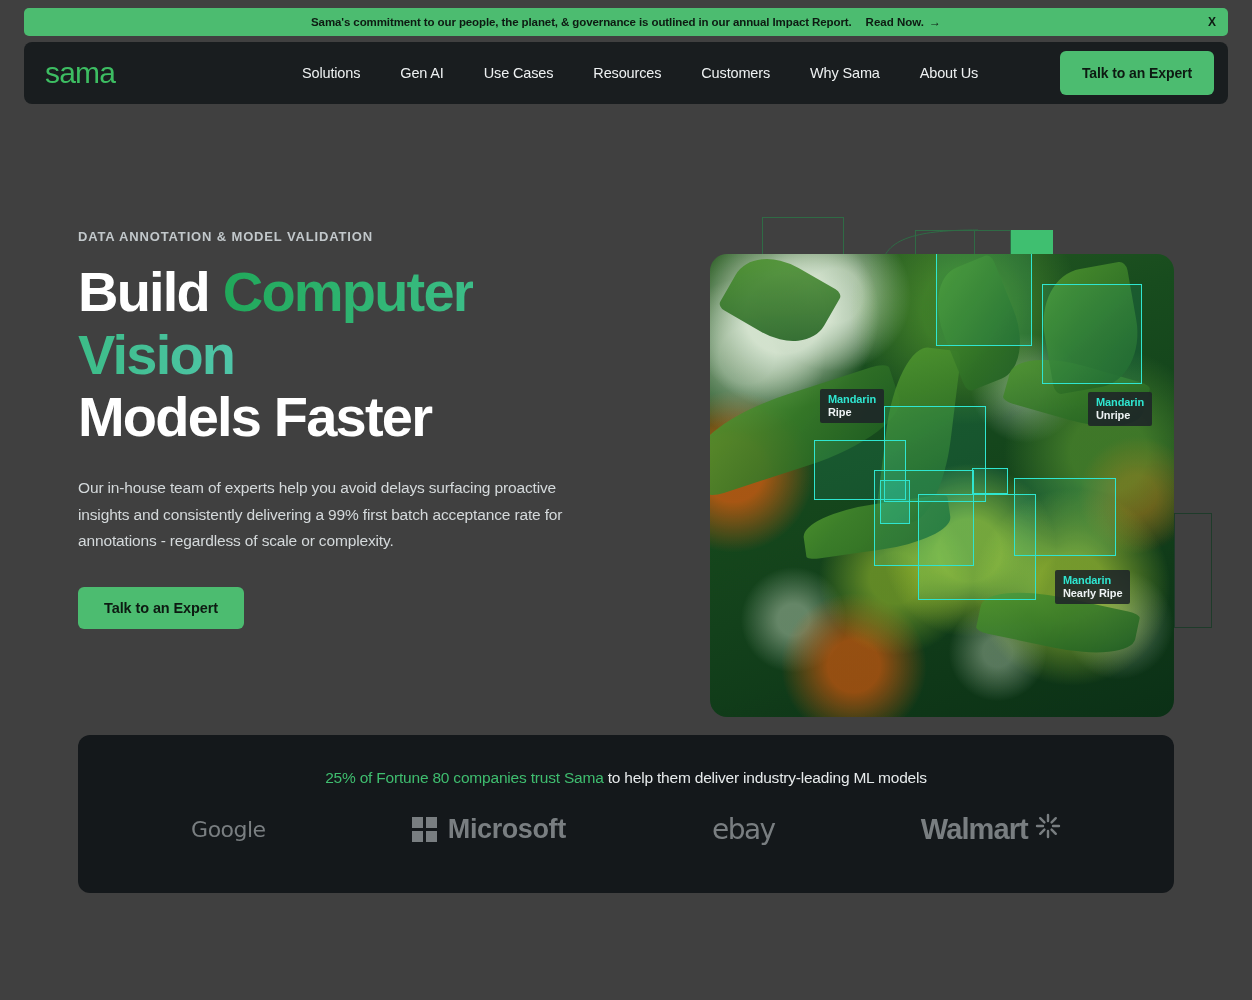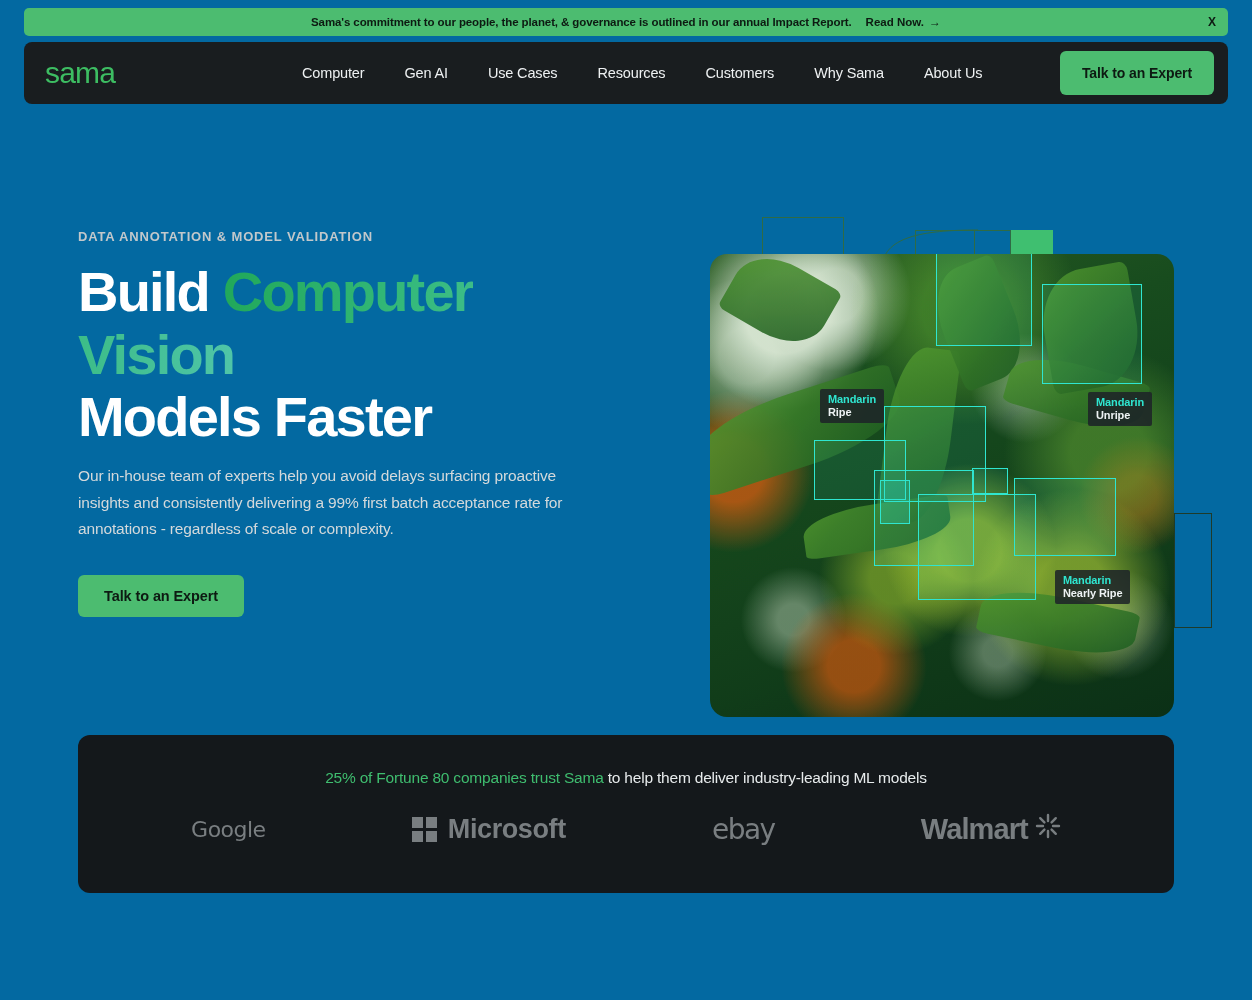--- a/index.html
+++ b/index.html
@@ -9,21 +9,21 @@
     height: 1000px;
     background: #0d0f10;
     font-family: "Liberation Sans", sans-serif;
     overflow: hidden;
   }
 
   .page {
     position: relative;
     width: 1252px;
     height: 1000px;
-    background: #0369a1;
+    background: #404040;
   }
 
   
   .banner {
     position: absolute;
     left: 24px;
     top: 8px;
     width: 1204px;
     height: 28px;
     background: #4cbc70;
@@ -143,21 +143,21 @@
     color: #c2c8cb;
     text-transform: uppercase;
     margin-bottom: 17px;
   }
   .headline {
     font-size: 56px;
     line-height: 1.12;
     font-weight: 700;
     color: #ffffff;
     letter-spacing: -1.8px;
-    margin-bottom: 14px;
+    margin-bottom: 26px;
   }
   .headline .accent {
     background: linear-gradient(90deg, #21a85a 0%, #34b97a 45%, #4fc5a8 100%);
     -webkit-background-clip: text;
     background-clip: text;
     -webkit-text-fill-color: transparent;
     color: #34b97a;
   }
   .hero-body {
     font-size: 15.5px;
@@ -356,21 +356,21 @@
     <span class="banner-text">Sama's commitment to our people, the planet, &amp; governance is outlined in our annual Impact Report.</span>
     <a class="banner-link" href="#">
       <span>Read Now.</span><span class="banner-arrow">→</span>
     </a>
     <button class="banner-close">X</button>
   </div>
 
   <div class="nav">
     <div class="logo">sama</div>
     <div class="nav-links">
-      <a class="nav-link" href="#">Computer</a>
+      <a class="nav-link" href="#">Solutions</a>
       <a class="nav-link" href="#">Gen AI</a>
       <a class="nav-link" href="#">Use Cases</a>
       <a class="nav-link" href="#">Resources</a>
       <a class="nav-link" href="#">Customers</a>
       <a class="nav-link" href="#">Why Sama</a>
       <a class="nav-link" href="#">About Us</a>
     </div>
     <button class="nav-cta">Talk to an Expert</button>
   </div>
 

